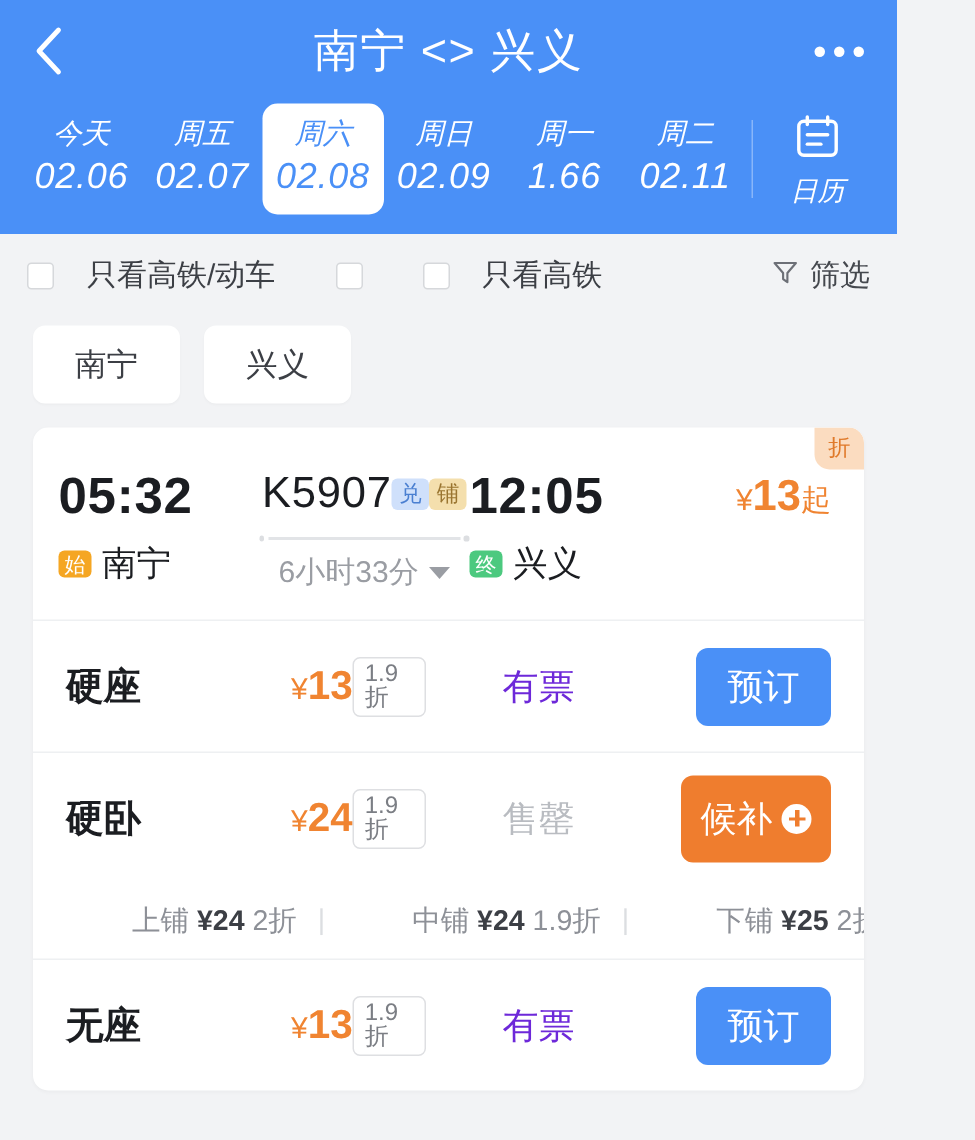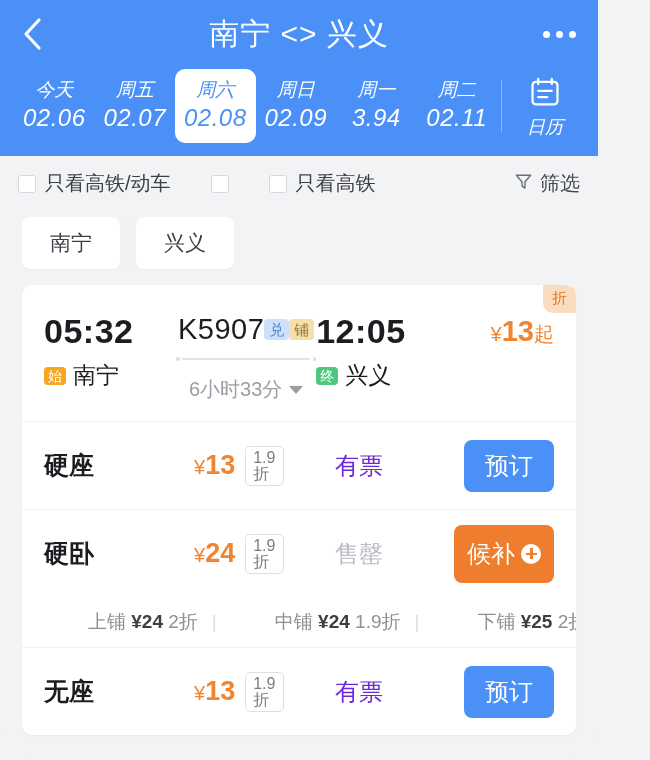--- a/index.html
+++ b/index.html
@@ -49,21 +49,21 @@
   .cal .cal-label { font-size:18px; line-height:22px; }
 
   
   .filterbar {
     display:flex; align-items:center; padding:14px 18px 10px 18px; gap:0;
   }
   .chk { display:flex; align-items:center; gap:9px; cursor:pointer; }
   .chk .box {
     width:18px; height:18px; border:1.5px solid #d6d8db; border-radius:3px; background:#fff;
   }
-  .chk .ctext { font-size:20px; color:#3c3f45; white-space:nowrap; }
+  .chk .ctext { font-size:20px; color:#3c3f45; white-space:nowrap;margin-left:13px; }
   .sp1 { width:40px; } .sp2 { width:40px; } .sp3 { flex:1; }
   .filter-btn { display:flex; align-items:center; gap:7px; cursor:pointer; }
   .filter-btn .ftext { font-size:20px; color:#45484e; }
 
   
   .chips { display:flex; gap:16px; padding:10px 22px 16px 22px; }
   .chip {
     background:#fff; border-radius:8px; padding:12px 28px;
     font-size:21px; color:#3c3f45; cursor:pointer;
     box-shadow:0 1px 2px rgba(0,0,0,0.03);
@@ -72,21 +72,21 @@
   
   .card {
     margin:0 22px; background:#fff; border-radius:10px; overflow:hidden;
     position:relative; box-shadow:0 1px 3px rgba(0,0,0,0.04);
   }
   .corner-tag {
     position:absolute; top:0; right:0;
     background:#fbdcc0; color:#e07a2a; font-size:15px;
     padding:4px 9px 5px 9px; border-bottom-left-radius:10px; border-top-right-radius:10px;
   }
-  .train-row { display:flex; align-items:flex-start; padding:26px 22px 18px 22px; }
+  .train-row { display:flex; align-items:flex-start; padding:26px 22px 18px 17px; }
 
   .col-dep { width:150px; }
   .time { font-size:34px; font-weight:bold; color:#1b1d21; line-height:40px; letter-spacing:0.5px; }
   .stn { display:flex; align-items:center; gap:7px; margin-top:9px; }
   .stn .sbadge {
     font-size:14px; color:#fff; border-radius:4px; padding:2px 4px; line-height:1;
   }
   .sbadge.start { background:#f5a623; }
   .sbadge.end { background:#4cc97f; }
   .stn .sname { font-size:23px; color:#1b1d21; }
@@ -96,37 +96,37 @@
   .trainno { font-size:29px; color:#1b1d21; letter-spacing:0.5px; }
   .tbadge { font-size:15px; border-radius:4px; padding:3px 5px; line-height:1; }
   .tbadge.ex { background:#cfe0fb; color:#4a7fd1; }
   .tbadge.bed { background:#f4dfad; color:#9a7530; }
   .dur-line {
     margin-top:11px; width:140px; height:3px; position:relative;
   }
   .dur-line .bar { position:absolute; left:6px; right:6px; top:1px; height:1.5px; background:#e2e4e7; }
   .dur-line .dot { position:absolute; top:0; width:3.5px; height:3.5px; border-radius:50%; background:#dcdee1; }
   .dur-line .dot.l { left:0; } .dur-line .dot.r { right:0; }
-  .dur-text { margin-top:16px; font-size:20px; color:#9a9da3; display:flex; align-items:center; gap:7px; cursor:pointer; }
+  .dur-text { margin-top:8px; font-size:20px; color:#9a9da3; display:flex; align-items:center; gap:7px; cursor:pointer; }
   .caret { width:0; height:0; border-left:7px solid transparent; border-right:7px solid transparent; border-top:8px solid #9a9da3; }
 
   .col-arr { width:150px; }
 
   .col-price { width:120px; text-align:right; padding-top:4px; }
   .price-from { color:#f08431; font-size:20px; }
   .price-from b { font-size:29px; font-weight:bold; }
 
   
   .seat-row {
     display:flex; align-items:center; padding:0 22px; height:88px;
     border-top:1px solid #eef0f2; margin:0 0;
   }
   .seat-row.first { border-top:1px solid #eef0f2; }
   .seat-name { width:150px; font-size:25px; font-weight:bold; color:#1b1d21; }
-  .seat-price { flex:1; display:flex; align-items:center; gap:10px; }
+  .seat-price { flex:1; display:flex; align-items:center; }
   .seat-price .amt { font-size:27px; color:#f08431; font-weight:bold; }
   .seat-price .amt .y { font-size:20px; font-weight:normal; }
   .disc-tag {
     border:1px solid #dedfe2; border-radius:5px; padding:3px 7px;
     font-size:16px; color:#7b7e84; line-height:1;
   }
   .seat-status { width:150px; text-align:center; font-size:24px; }
   .seat-status.ok { color:#6d28d9; }
   .seat-status.soldout { color:#b9bcc1; }
   .seat-action { width:120px; display:flex; justify-content:flex-end; }
@@ -185,21 +185,21 @@
       <div class="date-item active">
         <div class="dow">周六</div>
         <div class="dnum">02.08</div>
       </div>
       <div class="date-item">
         <div class="dow">周日</div>
         <div class="dnum">02.09</div>
       </div>
       <div class="date-item">
         <div class="dow">周一</div>
-        <div class="dnum">3.94</div>
+        <div class="dnum">1.66</div>
       </div>
       <div class="date-item">
         <div class="dow">周二</div>
         <div class="dnum">02.11</div>
       </div>
       <div class="date-sep"></div>
       <div class="cal">
         <span>
           <svg width="34" height="34" viewBox="0 0 30 30" fill="none">
             <rect x="4" y="6" width="22" height="20" rx="3" stroke="#ffffff" stroke-width="2"></rect>

